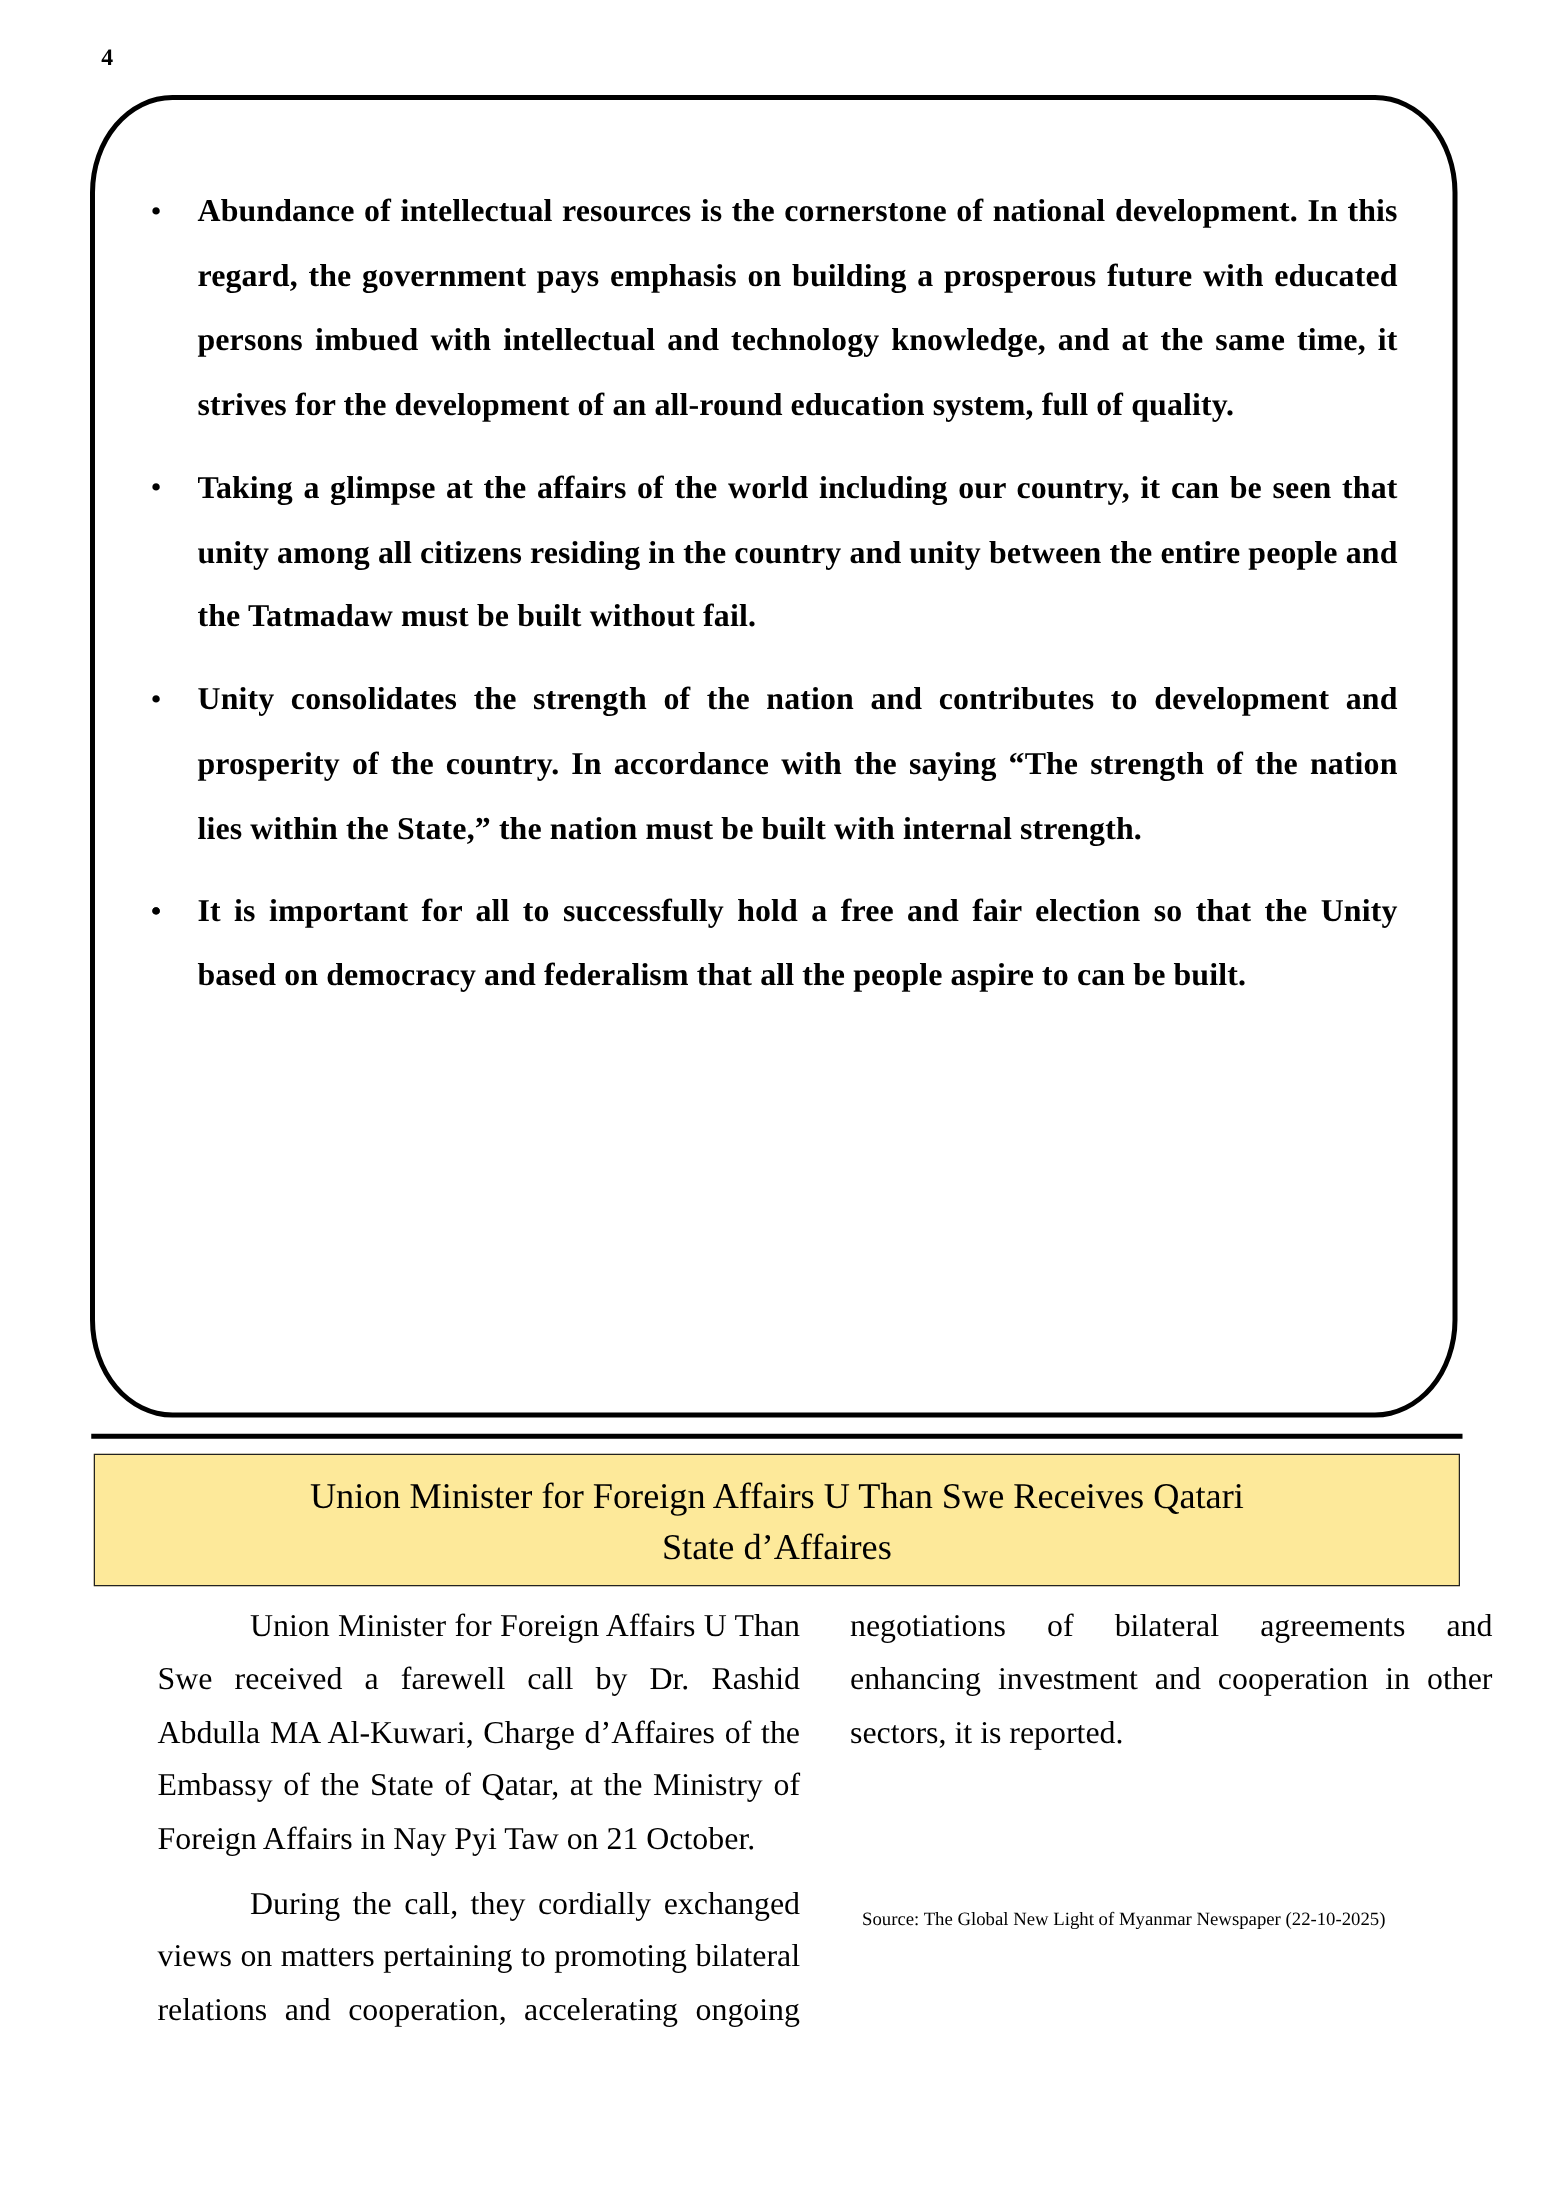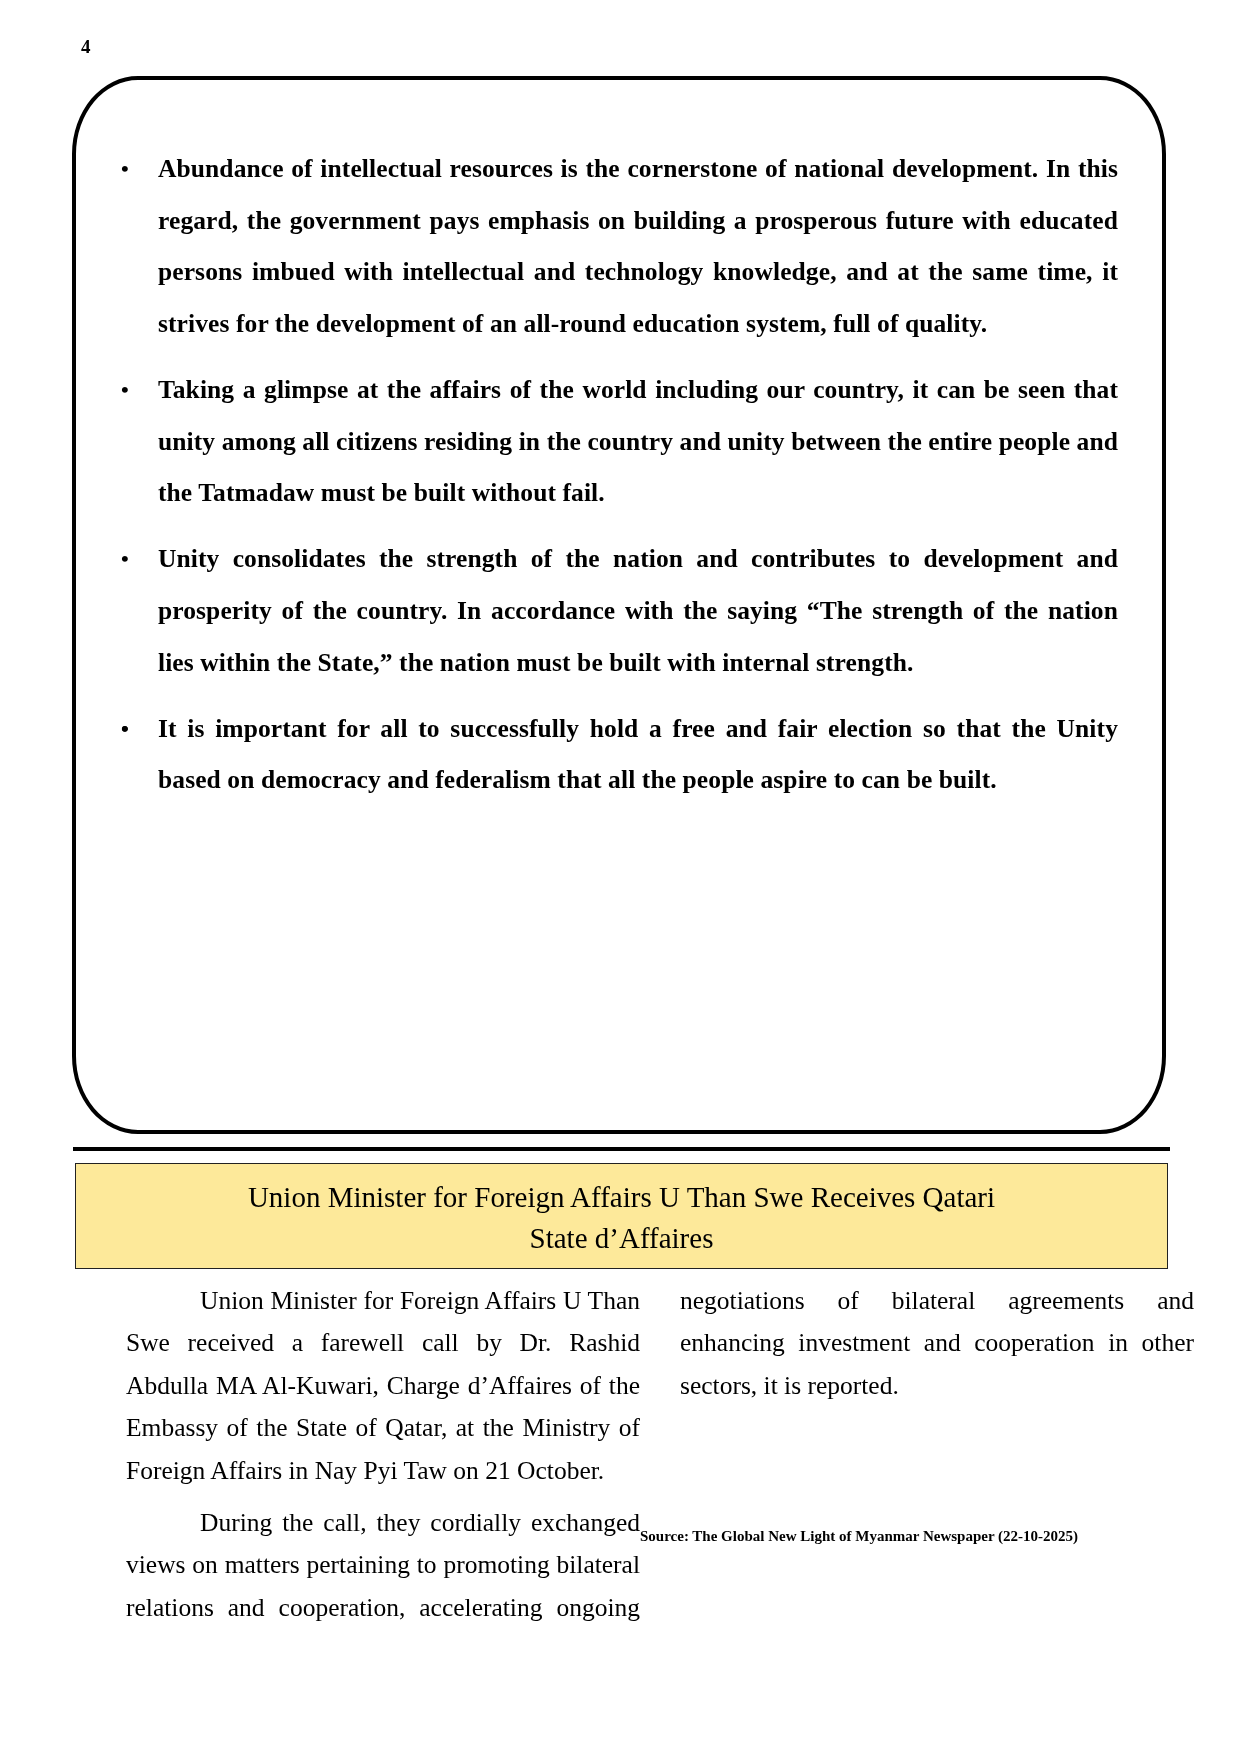--- a/index.html
+++ b/index.html
@@ -49,21 +49,21 @@
     column-count: 2; column-gap: 40px; column-fill: auto;
     height: 380px;
     font-size: 25.5px; line-height: 42.4px; margin-left: 36px;
   }
   .article-para {
     margin: 0 0 10px 0; text-indent: 74px; text-align: justify;
     hyphens: manual;
   }
   .source-line {
     position: absolute; left: 640px; top: 1527px; width: 518px;
-    text-align: left; font-weight: bold; font-size: 15px; line-height: 18px;
+    text-align: center; font-weight: normal; font-size: 15px; line-height: 18px;
   }
 </style>
 </head>
 <body>
 
 <div class="page-number">4</div>
 
 <div class="highlights-box"></div>
 
 <ul class="highlights-list">

